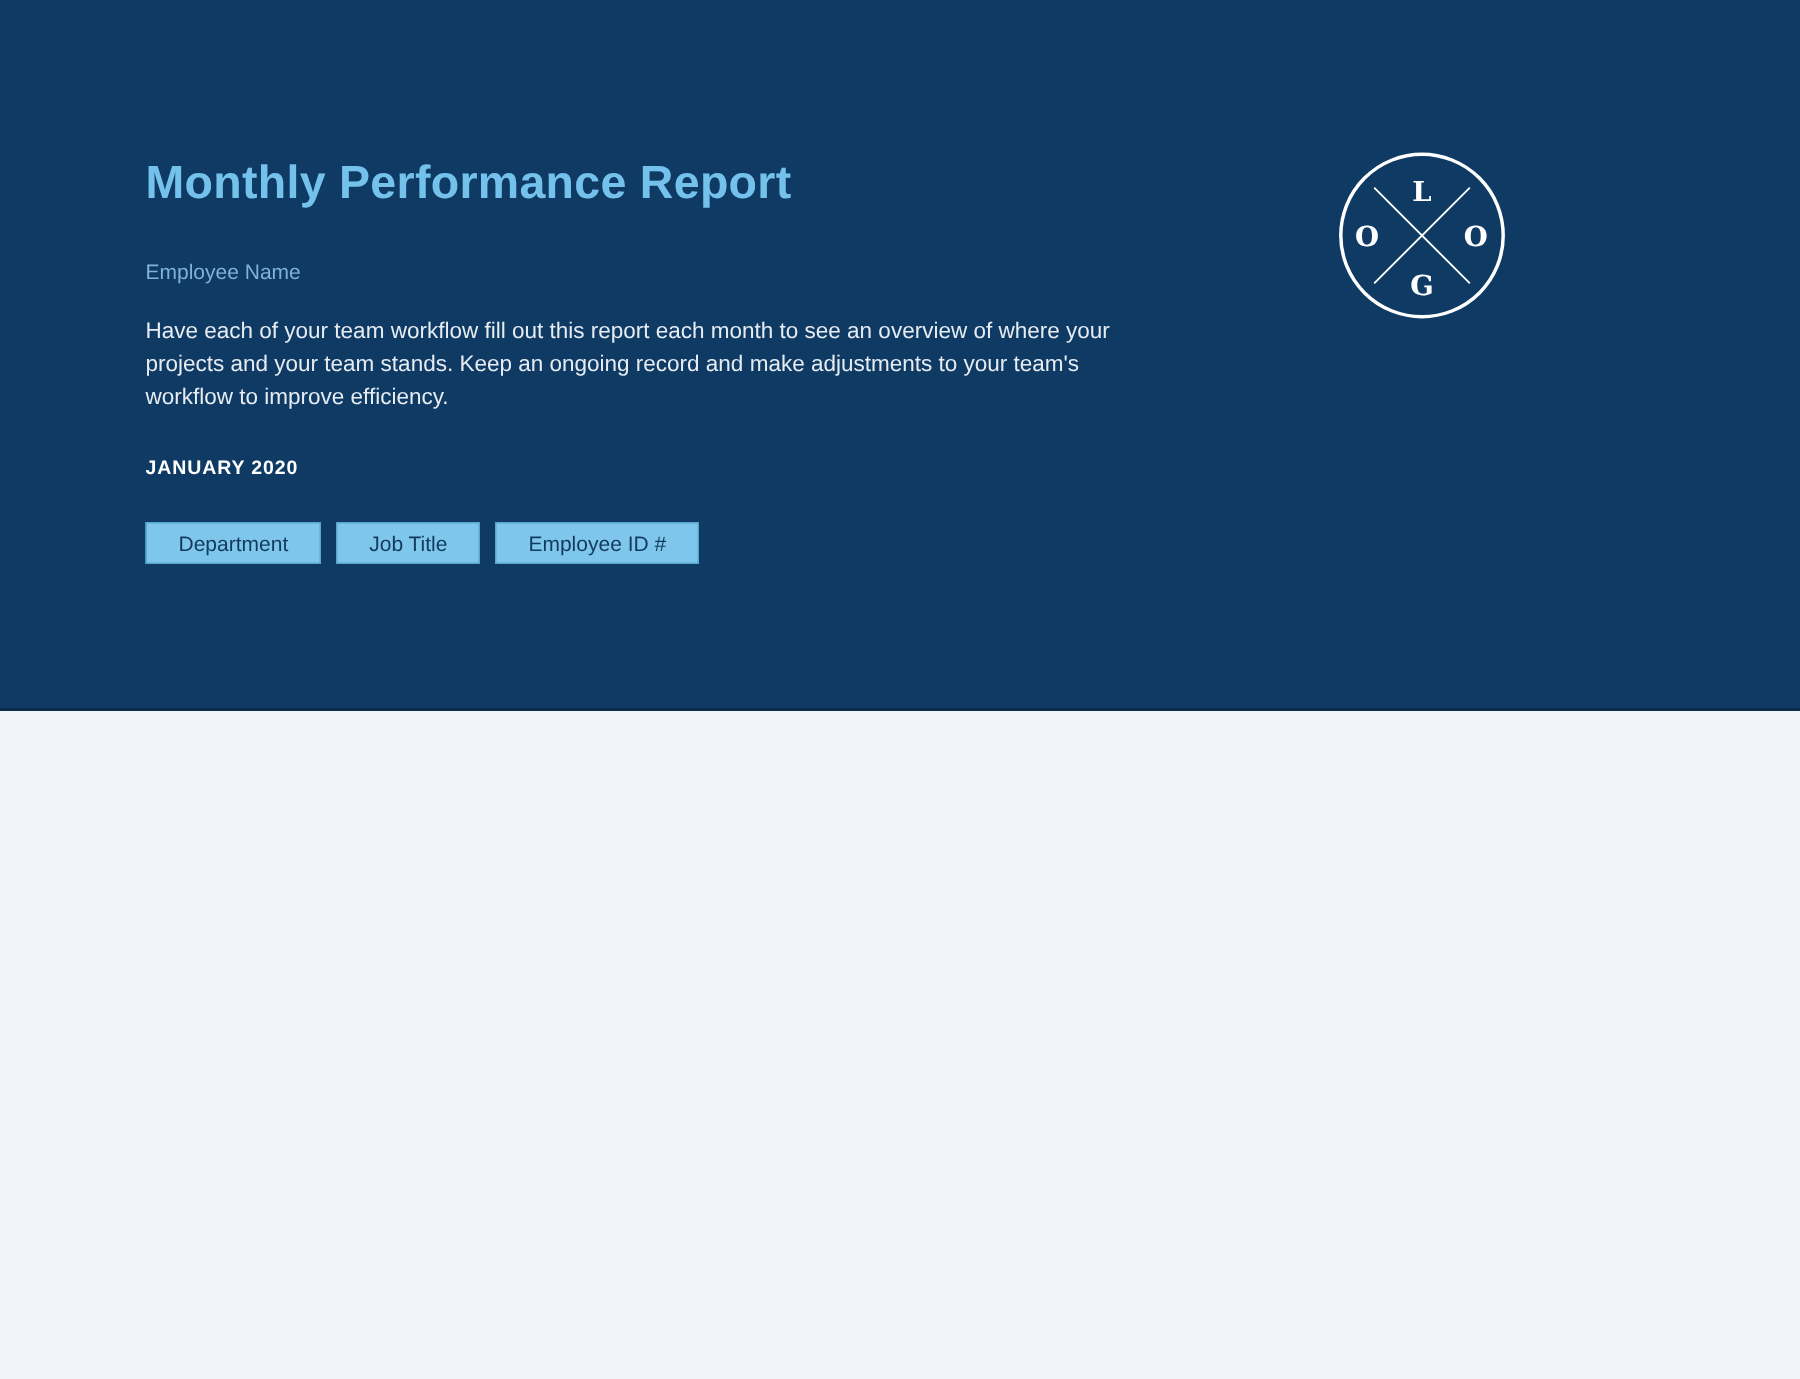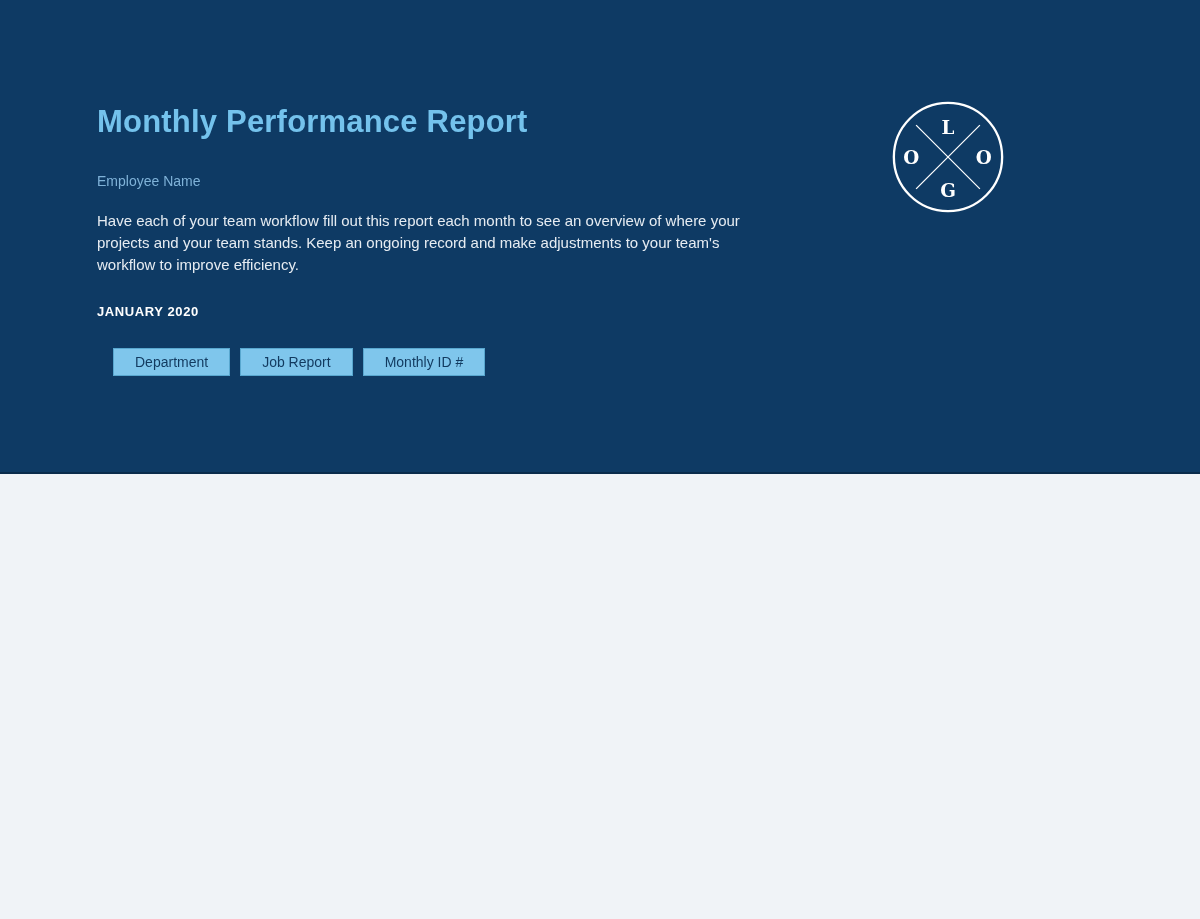--- a/index.html
+++ b/index.html
@@ -38,21 +38,21 @@
   .hero-desc{
     position:absolute;left:97px;top:210px;width:648px;
     font-size:15px;line-height:22px;color:#E6ECF2;
   }
   .hero-month{
     position:absolute;left:97px;top:304px;
     font-size:13px;font-weight:700;letter-spacing:0.6px;color:#FFFFFF;text-align:right;
   }
   .tag-row{
     position:absolute;left:97px;top:348px;
-    display:flex;gap:10px;margin-left:16px;
+    display:flex;gap:10px;
   }
   .tag-btn{
     display:inline-flex;align-items:center;justify-content:center;
     height:28px;padding:0 21px;
     background:var(--tag_fill);
     border:1px solid var(--tag_border);
     color:var(--tag_text);
     font-family:inherit;font-size:14px;line-height:1;cursor:pointer;
   }
   .logo{
@@ -76,22 +76,22 @@
 <div class="page">
 
   <header class="hero">
     <h1 class="hero-title">Monthly Performance Report</h1>
     <h2 class="hero-subtitle">Employee Name</h2>
     <p class="hero-desc">Have each of your team workflow fill out this report each month to see an overview of where your projects and your team stands. Keep an ongoing record and make adjustments to your team's workflow to improve efficiency.</p>
     <div class="hero-month">JANUARY 2020</div>
 
     <div class="tag-row">
       <button class="tag-btn">Department</button>
-      <button class="tag-btn">Job Report</button>
-      <button class="tag-btn">Monthly ID #</button>
+      <button class="tag-btn">Job Title</button>
+      <button class="tag-btn">Employee ID #</button>
     </div>
 
     <div class="logo">
       <svg viewBox="0 0 120 120">
         <circle cx="60" cy="60" r="56" fill="none" stroke="#FFFFFF" stroke-width="2.4"></circle>
         <line x1="27" y1="27" x2="93" y2="93" stroke="#FFFFFF" stroke-width="1.3"></line>
         <line x1="93" y1="27" x2="27" y2="93" stroke="#FFFFFF" stroke-width="1.3"></line>
         <text x="60" y="36" text-anchor="middle">L</text>
         <text x="22" y="67" text-anchor="middle">O</text>
         <text x="97" y="67" text-anchor="middle">O</text>

